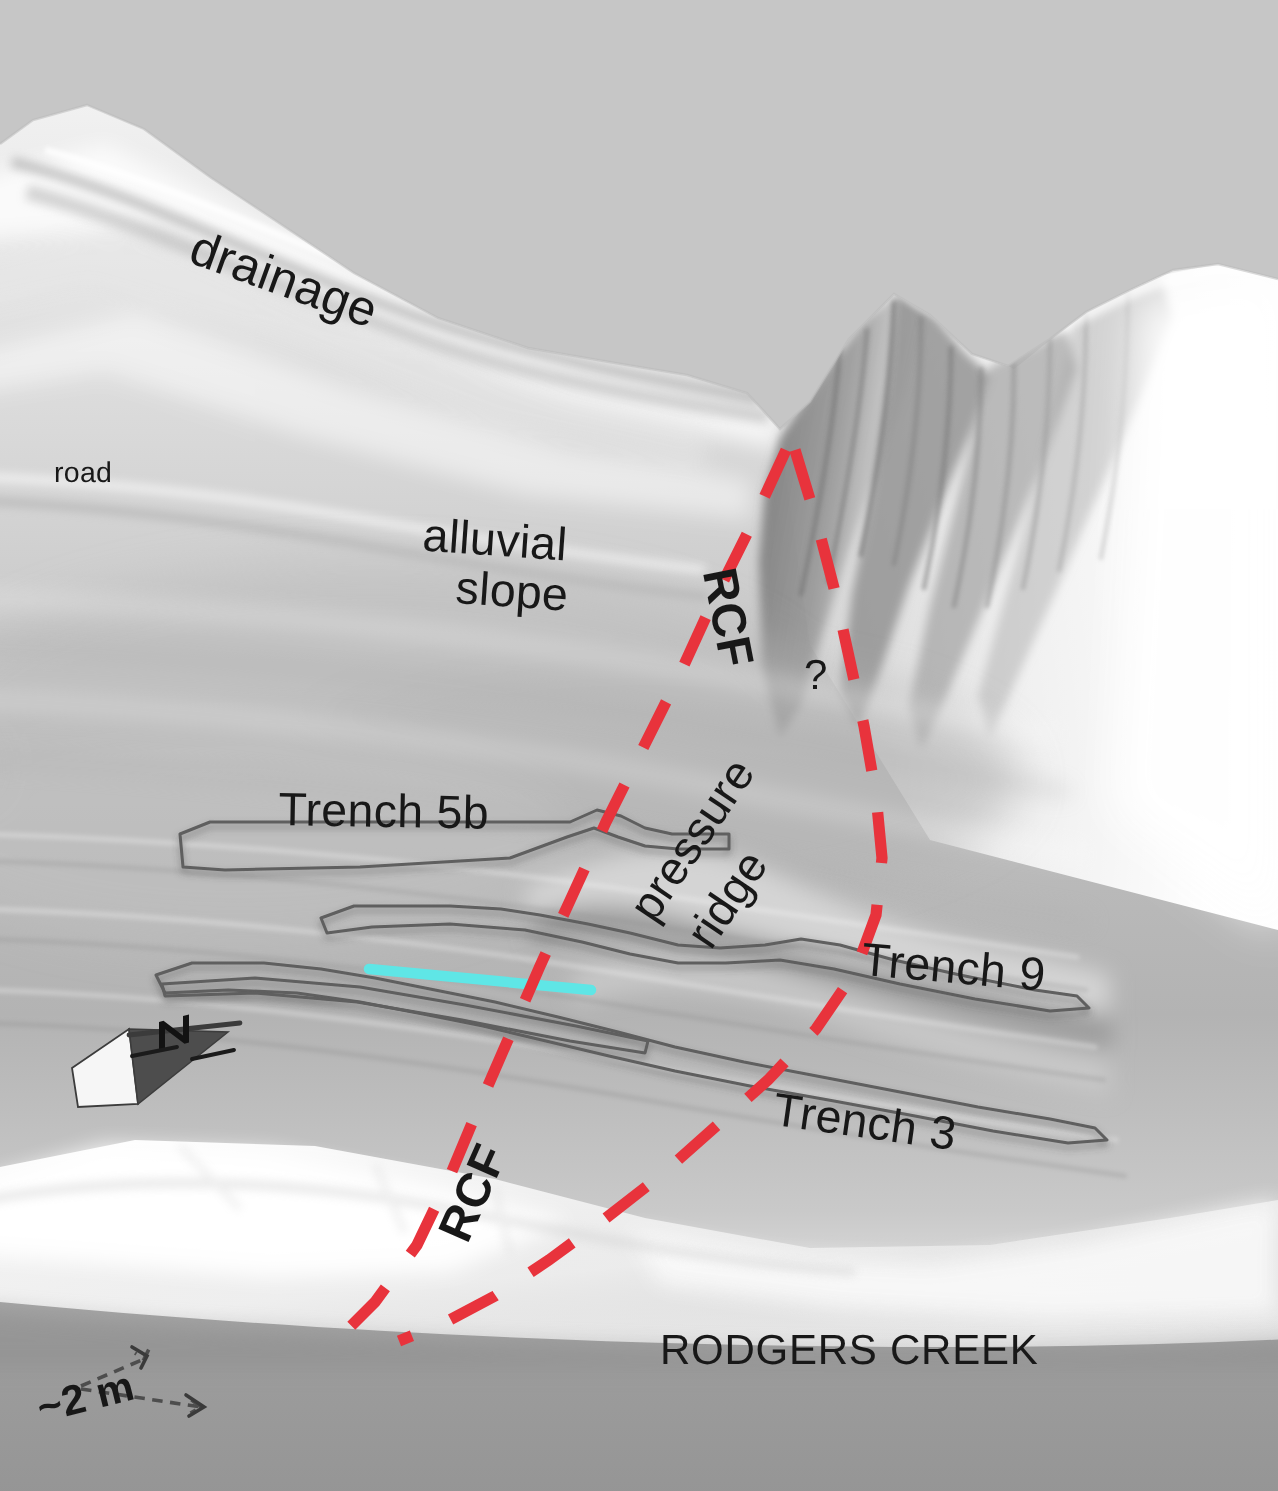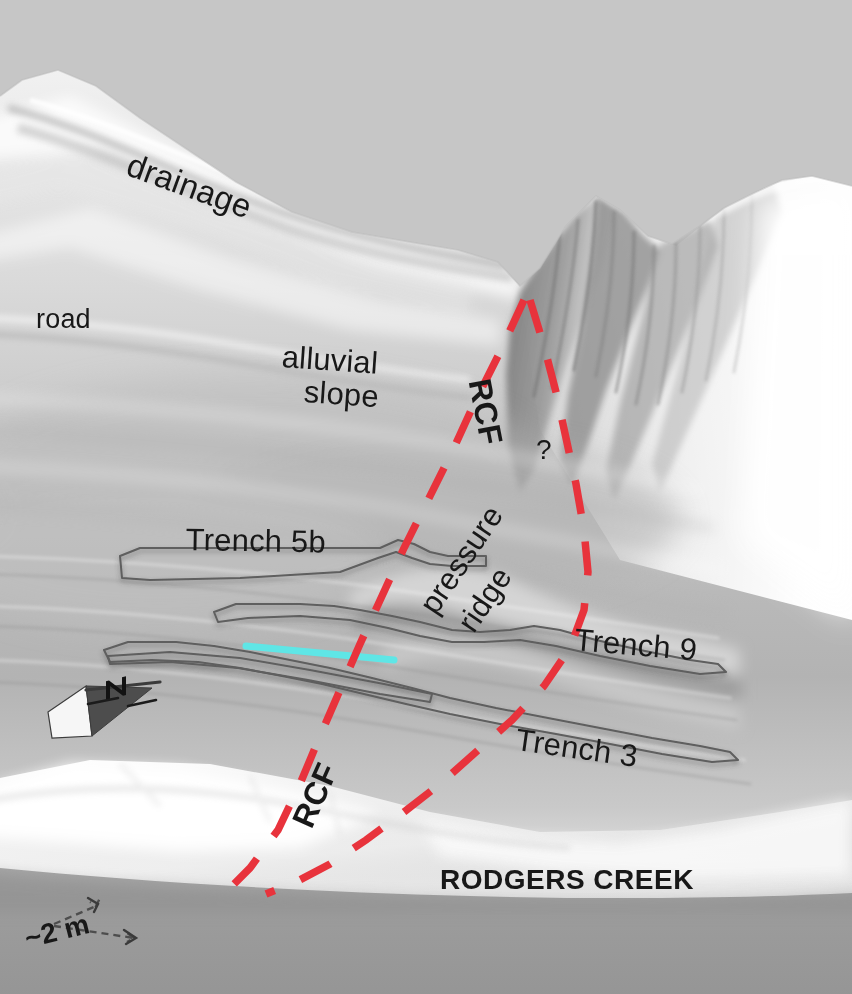--- a/index.html
+++ b/index.html
@@ -1,21 +1,21 @@
 <!DOCTYPE html>
 <html><head>
 <meta charset="utf-8">
 <style>
   html,body{margin:0;padding:0;background:#c6c6c6;}
   body{font-family:"Liberation Sans",sans-serif;}
   #fig{position:relative;width:852px;height:994px;overflow:hidden;background:#c6c6c6;}
   #fig svg.layer{position:absolute;left:0;top:0;width:852px;height:994px;display:block;}
   .lbl{position:absolute;color:#181818;font-family:"Liberation Sans",sans-serif;white-space:nowrap;
        font-weight:400;line-height:1;letter-spacing:.2px;}
-  .bigcap{font-weight:700;letter-spacing:.5px;}
+  .bigcap{font-weight:400;letter-spacing:.5px;margin-top:20px;}
 </style>
 </head>
 <body>
 
 <div id="fig">
 
   <svg class="layer" viewBox="0 0 852 994" preserveAspectRatio="none">
     <defs>
 
       <linearGradient id="gMain" x1="0" y1="0" x2="0" y2="1">
@@ -261,21 +261,21 @@
       <path d="M134,938 L126,932 L134,938 L127,942"></path>
     </g>
     <g stroke="#3a3a3a" stroke-width="2.4" fill="none" stroke-linecap="round">
       <path d="M88,898 L98,904 L94,912"></path>
       <path d="M124,930 L136,938 L126,944"></path>
     </g>
   </svg>
 
   <div class="lbl" style="left:134px;top:148px;font-size:33px;transform:rotate(20deg);transform-origin:left top;">drainage</div>
 
-  <div class="lbl" style="left:36px;top:306px;font-size:27px;">road</div>
+  <div class="lbl" style="left:36px;top:306px;font-size:19px;">road</div>
 
   <div class="lbl" style="left:283px;top:341px;font-size:31px;transform:rotate(4deg);transform-origin:left top;">alluvial</div>
   <div class="lbl" style="left:305px;top:376px;font-size:31px;transform:rotate(4deg);transform-origin:left top;">slope</div>
 
   <div class="lbl" style="left:495px;top:376px;font-size:32px;font-weight:bold;
               transform:rotate(79deg);transform-origin:left top;">RCF</div>
 
   <div class="lbl" style="left:536px;top:436px;font-size:28px;">?</div>
 
   <div class="lbl" style="left:440px;top:588px;font-size:31px;

